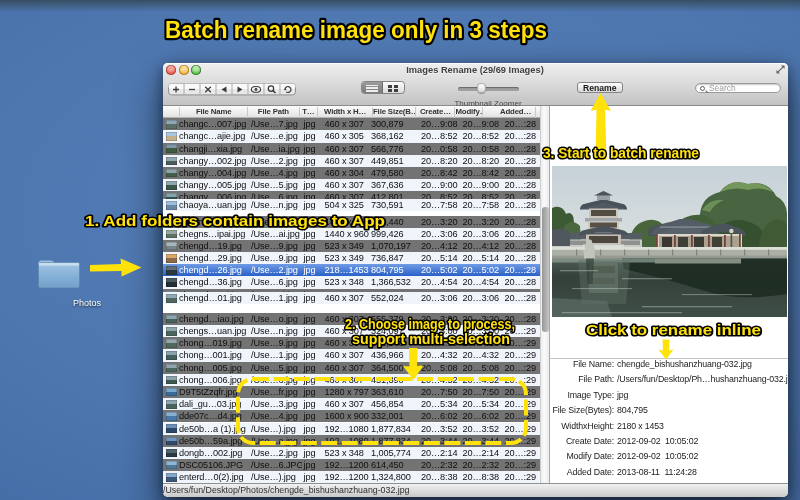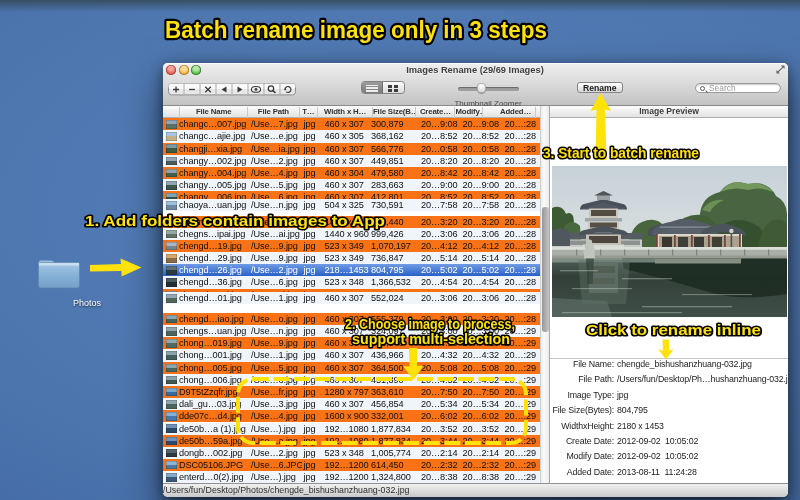--- a/index.html
+++ b/index.html
@@ -14,21 +14,21 @@
 .tl{position:absolute;width:10.4px;height:10.4px;border-radius:50%;top:2px}
 #tlr{left:3.1px;background:radial-gradient(circle at 50% 30%,#f4a298 28%,#e25a4c 65%,#c5382c);box-shadow:inset 0 0 0 .6px #9b3a30}
 #tly{left:15.6px;background:radial-gradient(circle at 50% 30%,#fbdc96 28%,#f0b03f 65%,#d08a22);box-shadow:inset 0 0 0 .6px #9a6a1d}
 #tlg{left:28.1px;background:radial-gradient(circle at 50% 30%,#b4e4a6 28%,#58bc4a 65%,#339427);box-shadow:inset 0 0 0 .6px #2a6d20}
 #wtitle{position:absolute;left:167px;top:1.8px;width:290px;text-align:center;font-size:9.3px;font-weight:700;color:#3f3f3f;text-shadow:0 1px 0 rgba(255,255,255,.55)}
 #table{position:absolute;left:0;top:43px;width:377px;height:377.3px;background:#fff;overflow:hidden}
 #thead{position:absolute;left:0;top:0;width:377px;height:12.25px;background:linear-gradient(#fcfcfc,#e3e3e3);border-bottom:1px solid #b0b0b0;font-size:7.8px;font-weight:700;color:#333}
 #thead span{position:absolute;top:1.1px;border-right:1px solid #c9c9c9;height:11px;text-align:center;line-height:10.8px;white-space:nowrap;overflow:hidden;letter-spacing:-.15px}
 #rows{position:absolute;left:0;top:12.25px;width:377px;height:366px}
 .row{position:absolute;left:0;width:377px;height:12.17px;font-size:9.2px;color:#101010;white-space:nowrap;letter-spacing:-.12px}
-.row.odd{background:#f97316}
+.row.odd{background:#737373}
 .row.even{background:#f0f4fb}
 .row.sel{background:linear-gradient(#6f9be6,#2a61c8);color:#fff}
 .row .c{position:absolute;top:1px;line-height:10.8px}
 .row .th{position:absolute;left:2.5px;top:1.9px;width:11.5px;height:8.6px;box-shadow:inset 0 0 0 .5px rgba(0,0,0,.3)}
 .row .n{left:16px;width:72.5px;overflow:hidden}.row .p{left:88px;width:50.5px;overflow:hidden}.row .t{left:140.5px}.row .d{left:161.5px;width:46px;overflow:hidden}
 .row .s{left:208px}.row .cr{left:258px}.row .mo{left:299.5px}.row .ad{left:341.5px}
 #vsb{position:absolute;left:377px;top:43px;width:9px;height:377.3px;background:linear-gradient(90deg,#ececec,#fafafa 40%,#ececec);border-left:1px solid #cfcfcf}
 #vsb .thumb{position:absolute;left:1.4px;top:101px;width:6.2px;height:125px;border-radius:3.2px;background:linear-gradient(90deg,#969696,#c6c6c6)}
 #prev{position:absolute;left:386px;top:43px;width:239px;height:377.3px;background:#fff;border-left:1px solid #a8a8a8;overflow:hidden}
 #phead{position:absolute;left:-1px;top:0;width:240px;height:12.25px;background:linear-gradient(#fcfcfc,#e3e3e3);border-bottom:1px solid #b0b0b0;font-size:8.6px;font-weight:700;color:#3d3d3d;text-align:center;line-height:11.8px}
@@ -117,21 +117,21 @@
           <span class="c cr">20…8:42</span>
           <span class="c mo">20…8:42</span>
           <span class="c ad">20…:28</span>
         </div>
 <div class="row even" style="top:60.85px">
           <span class="th" style="background:linear-gradient(#90a6b0 45%,#3c5648 45%)"></span>
           <span class="c n">changy…005.jpg</span>
           <span class="c p">/Use…5.jpg</span>
           <span class="c t">jpg</span>
           <span class="c d">460 x 307</span>
-          <span class="c s">283,663</span>
+          <span class="c s">367,636</span>
           <span class="c cr">20…9:00</span>
           <span class="c mo">20…9:00</span>
           <span class="c ad">20…:28</span>
         </div>
 <div class="row odd" style="top:73.02px">
           <span class="th" style="background:linear-gradient(#84a4ac 45%,#2e524c 45%)"></span>
           <span class="c n">changy…006.jpg</span>
           <span class="c p">/Use…6.jpg</span>
           <span class="c t">jpg</span>
           <span class="c d">460 x 307</span>
@@ -392,21 +392,20 @@
           <span class="c cr">20…8:38</span>
           <span class="c mo">20…8:38</span>
           <span class="c ad">20…:29</span>
         </div>
     </div>
   </div>
   <div id="vsb">
       <div class="thumb"></div>
     </div>
   <div id="prev">
-    <div id="phead">Image Preview</div>
     <svg id="photo" viewBox="0 0 235 151" preserveAspectRatio="none">
       <defs>
         <linearGradient id="sky" x1="0" y1="0" x2="0" y2="1">
           <stop offset="0" stop-color="#c6d1d8"></stop>
             <stop offset="1" stop-color="#dde2e0"></stop>
         </linearGradient>
         <linearGradient id="water" x1="0" y1="0" x2="0" y2="1">
           <stop offset="0" stop-color="#4e5f58"></stop>
             <stop offset=".3" stop-color="#334039"></stop>
             <stop offset="1" stop-color="#3f4f47"></stop>

